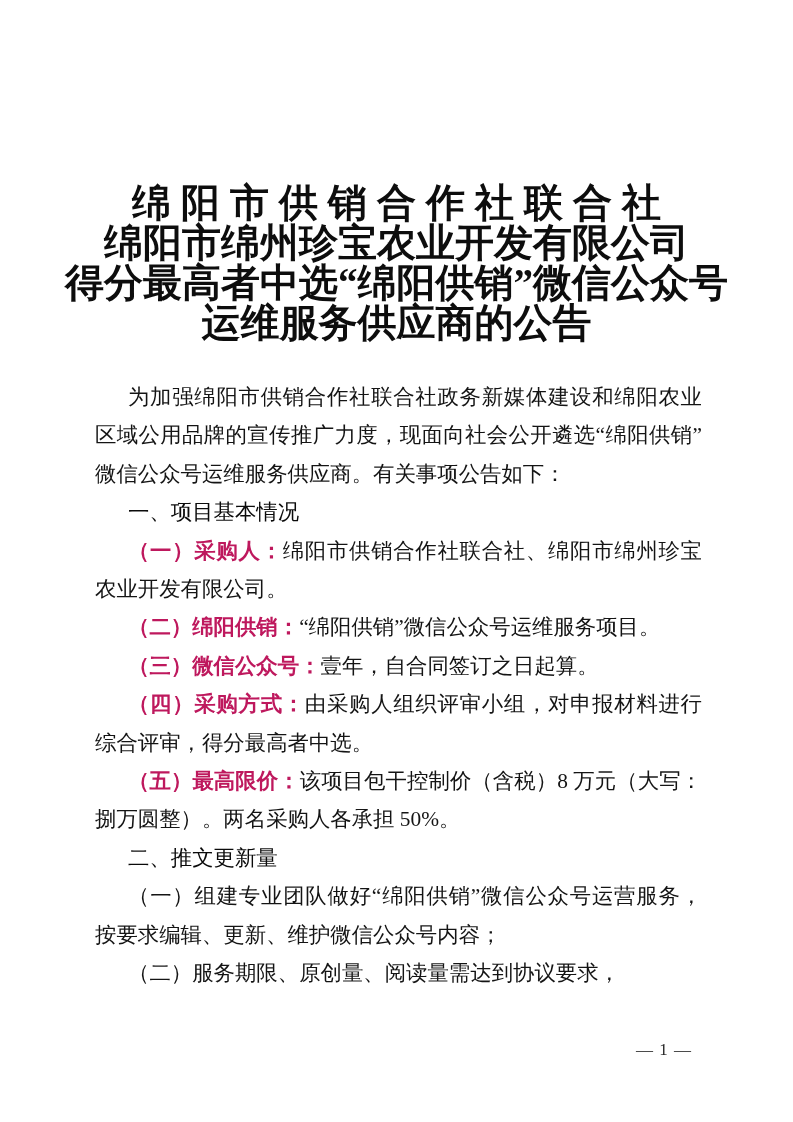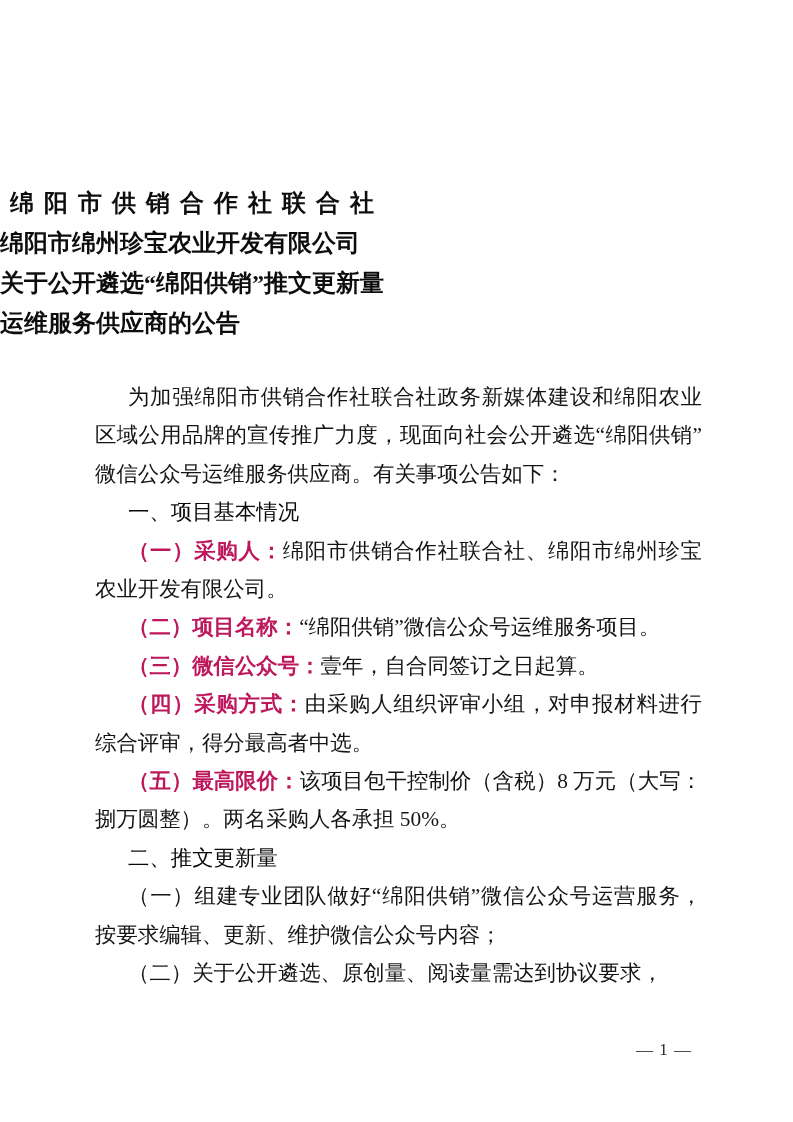--- a/index.html
+++ b/index.html
@@ -12,22 +12,23 @@
     position: relative;
     width: 793px; height: 1122px;
     background: #ffffff;
     color: #141414;
     overflow: hidden;
   }
   .title-block {
     position: absolute;
     top: 183px; left: 0;
     width: 100%;
+    text-align: center;
     font-weight: bold;
-    font-size: 24px;
+    font-size: 39px;
     line-height: 40px;
     color: #0d0d0d;
   }
   .title-line { white-space: nowrap; }
   .title-line.spaced {
     letter-spacing: 10px;
     padding-left: 10px; 
   }
   .doc-body {
     position: absolute;
@@ -61,34 +62,34 @@
   }
 </style>
 </head>
 <body>
 
 <div class="page">
 
   <div class="title-block">
     <div class="title-line spaced">绵阳市供销合作社联合社</div>
     <div class="title-line">绵阳市绵州珍宝农业开发有限公司</div>
-    <div class="title-line">关于公开遴选“绵阳供销”推文更新量</div>
+    <div class="title-line">得分最高者中选“绵阳供销”微信公众号</div>
     <div class="title-line">运维服务供应商的公告</div>
   </div>
 
   <div class="doc-body" id="doc-body">
       <p class="para body">为加强绵阳市供销合作社联合社政务新媒体建设和绵阳农业区域公用品牌的宣传推广力度，现面向社会公开遴选“绵阳供销”微信公众号运维服务供应商。有关事项公告如下：</p>
       <p class="para heading">一、项目基本情况</p>
       <p class="para labeled"><b class="clause-label">（一）采购人：</b><span>绵阳市供销合作社联合社、绵阳市绵州珍宝农业开发有限公司。</span></p>
-      <p class="para labeled"><b class="clause-label">（二）项目名称：</b><span>“绵阳供销”微信公众号运维服务项目。</span></p>
+      <p class="para labeled"><b class="clause-label">（二）绵阳供销：</b><span>“绵阳供销”微信公众号运维服务项目。</span></p>
       <p class="para labeled"><b class="clause-label">（三）微信公众号：</b><span>壹年，自合同签订之日起算。</span></p>
       <p class="para labeled"><b class="clause-label">（四）采购方式：</b><span>由采购人组织评审小组，对申报材料进行综合评审，得分最高者中选。</span></p>
       <p class="para labeled"><b class="clause-label">（五）最高限价：</b><span>该项目包干控制价（含税）8 万元（大写：捌万圆整）。两名采购人各承担 50%。</span></p>
       <p class="para heading">二、推文更新量</p>
       <p class="para body">（一）组建专业团队做好“绵阳供销”微信公众号运营服务，按要求编辑、更新、维护微信公众号内容；</p>
-      <p class="para body">（二）关于公开遴选、原创量、阅读量需达到协议要求，</p>
+      <p class="para body">（二）服务期限、原创量、阅读量需达到协议要求，</p>
     </div>
 
   <div class="footer">
     <span>— 1 —</span>
   </div>
 
 </div>
 
 </body></html>

